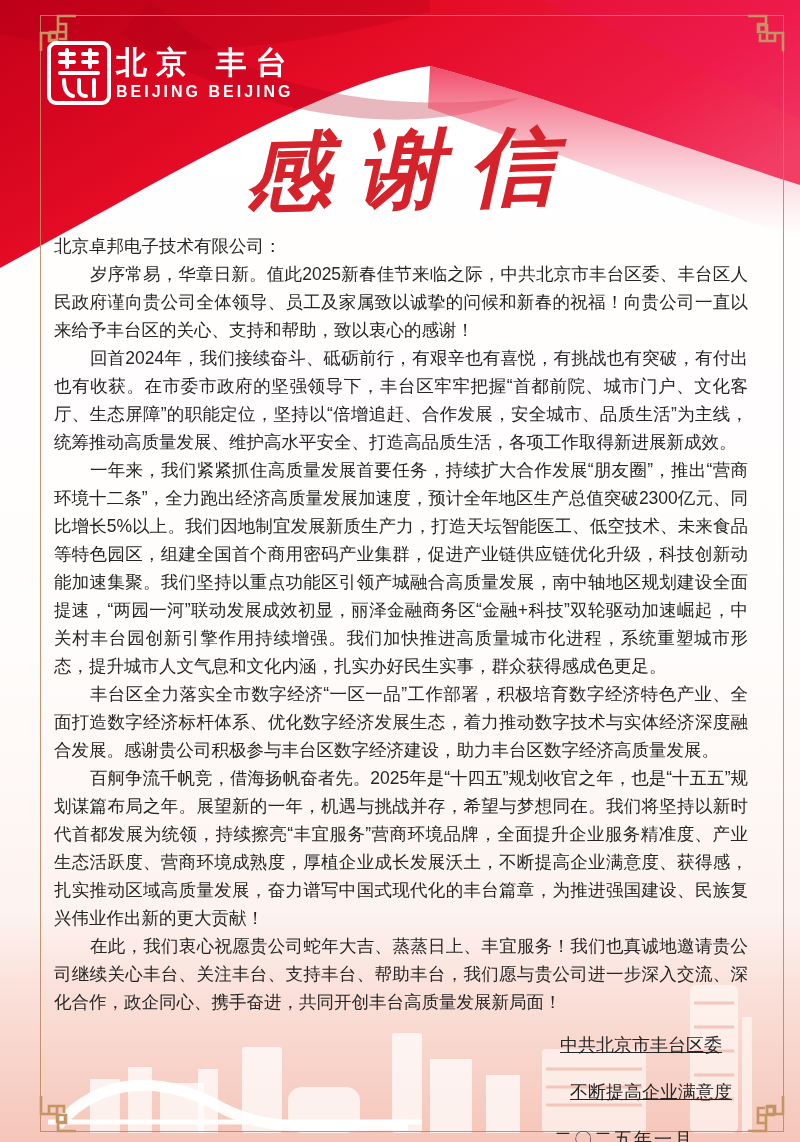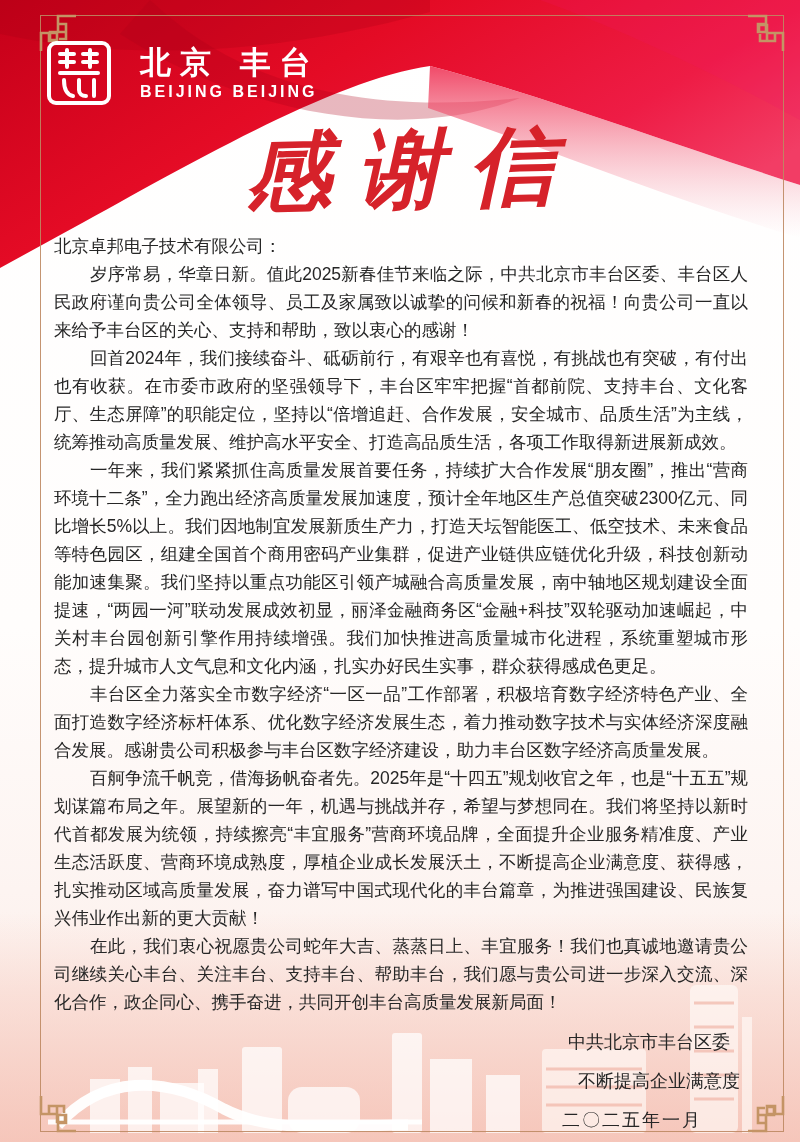--- a/index.html
+++ b/index.html
@@ -5,21 +5,21 @@
   html,body{margin:0;padding:0;background:#e8e8e8;}
   .page{
     position:relative;width:800px;height:1142px;margin:0 auto;overflow:hidden;
     background:linear-gradient(180deg,#ffffff 0%,#fffdfc 55%,#fdf4f1 78%,#faeae4 100%);
     font-family:"Liberation Sans","DejaVu Sans",sans-serif;
   }
   svg{display:block;}
   
   .banner{position:absolute;top:0;left:0;z-index:1;}
   
-  .logo{position:absolute;top:40px;left:46px;z-index:4;display:flex;align-items:center;gap:28px;color:#fff;}
+  .logo{position:absolute;top:40px;left:46px;z-index:4;display:flex;align-items:center;gap:4px;color:#fff;}
   .brand-cn{font-family:"DejaVu Serif","Liberation Serif",serif;font-weight:bold;font-size:31px;letter-spacing:9px;line-height:1.1;}
   .brand-en{font-size:16px;font-weight:bold;letter-spacing:3px;margin-top:3px;}
   
   .title{
     position:absolute;top:120px;left:0;width:100%;z-index:4;text-align:center;
     font-family:"DejaVu Serif","Liberation Serif",serif;font-style:italic;font-weight:bold;
     font-size:86px;line-height:1.15;color:#d6222a;letter-spacing:26px;text-indent:26px;
     transform:rotate(-1.5deg);
   }
   
@@ -33,21 +33,21 @@
   .corner.tl{top:-5px;left:-5px;}
   .corner.tr{top:-5px;right:-5px;transform:rotate(90deg);}
   .corner.br{bottom:-5px;right:-5px;transform:rotate(180deg);}
   .corner.bl{bottom:-5px;left:-5px;transform:rotate(270deg);}
   
   .body{position:absolute;top:232px;left:54px;width:694px;z-index:5;
     color:#262626;font-size:17.5px;line-height:28px;text-align:justify;}
   .body p{margin:0;text-indent:2.05em;}
   .body p.salutation{text-indent:0;}
   .sig{margin-top:9px;text-align:right;font-size:18px;line-height:35px;}
-  .sig p{margin:4px;text-indent:0;}
+  .sig p{margin:12px;text-indent:0;text-decoration:underline;}
   .sig p.l1{padding-right:14px;}
   .sig p.l2{padding-right:4px;}
   .sig p.l3{padding-right:42px;letter-spacing:2px;}
 </style>
 </head>
 <body>
 
 <div class="page">
 
   <svg class="banner" width="800" height="300" viewBox="0 0 800 300" aria-hidden="true">
@@ -129,21 +129,21 @@
       <path fill="none" stroke="currentColor" stroke-width="2.6" d="M40,5 H22 V13 H30 V21 H22 V13 M22,21 H14 V29 M5,40 V22 H13 V30 H21 V22 H13 M14,29 h7 M30,21 v7 h-7"></path>
     </svg>
     <svg class="corner bl" viewBox="0 0 40 40" aria-hidden="true">
       <path fill="none" stroke="currentColor" stroke-width="2.6" d="M40,5 H22 V13 H30 V21 H22 V13 M22,21 H14 V29 M5,40 V22 H13 V30 H21 V22 H13 M14,29 h7 M30,21 v7 h-7"></path>
     </svg>
   </div>
 
   <div class="body">
     <p class="salutation">北京卓邦电子技术有限公司：</p>
     <p>岁序常易，华章日新。值此2025新春佳节来临之际，中共北京市丰台区委、丰台区人民政府谨向贵公司全体领导、员工及家属致以诚挚的问候和新春的祝福！向贵公司一直以来给予丰台区的关心、支持和帮助，致以衷心的感谢！</p>
-    <p>回首2024年，我们接续奋斗、砥砺前行，有艰辛也有喜悦，有挑战也有突破，有付出也有收获。在市委市政府的坚强领导下，丰台区牢牢把握“首都前院、支持丰台、文化客厅、生态屏障”的职能定位，坚持以“倍增追赶、合作发展，安全城市、品质生活”为主线，统筹推动高质量发展、维护高水平安全、打造高品质生活，各项工作取得新进展新成效。</p>
+    <p>回首2024年，我们接续奋斗、砥砺前行，有艰辛也有喜悦，有挑战也有突破，有付出也有收获。在市委市政府的坚强领导下，丰台区牢牢把握“首都前院、城市门户、文化客厅、生态屏障”的职能定位，坚持以“倍增追赶、合作发展，安全城市、品质生活”为主线，统筹推动高质量发展、维护高水平安全、打造高品质生活，各项工作取得新进展新成效。</p>
     <p>一年来，我们紧紧抓住高质量发展首要任务，持续扩大合作发展“朋友圈”，推出“营商环境十二条”，全力跑出经济高质量发展加速度，预计全年地区生产总值突破2300亿元、同比增长5%以上。我们因地制宜发展新质生产力，打造天坛智能医工、低空技术、未来食品等特色园区，组建全国首个商用密码产业集群，促进产业链供应链优化升级，科技创新动能加速集聚。我们坚持以重点功能区引领产城融合高质量发展，南中轴地区规划建设全面提速，“两园一河”联动发展成效初显，丽泽金融商务区“金融+科技”双轮驱动加速崛起，中关村丰台园创新引擎作用持续增强。我们加快推进高质量城市化进程，系统重塑城市形态，提升城市人文气息和文化内涵，扎实办好民生实事，群众获得感成色更足。</p>
     <p>丰台区全力落实全市数字经济“一区一品”工作部署，积极培育数字经济特色产业、全面打造数字经济标杆体系、优化数字经济发展生态，着力推动数字技术与实体经济深度融合发展。感谢贵公司积极参与丰台区数字经济建设，助力丰台区数字经济高质量发展。</p>
     <p>百舸争流千帆竞，借海扬帆奋者先。2025年是“十四五”规划收官之年，也是“十五五”规划谋篇布局之年。展望新的一年，机遇与挑战并存，希望与梦想同在。我们将坚持以新时代首都发展为统领，持续擦亮“丰宜服务”营商环境品牌，全面提升企业服务精准度、产业生态活跃度、营商环境成熟度，厚植企业成长发展沃土，不断提高企业满意度、获得感，扎实推动区域高质量发展，奋力谱写中国式现代化的丰台篇章，为推进强国建设、民族复兴伟业作出新的更大贡献！</p>
     <p>在此，我们衷心祝愿贵公司蛇年大吉、蒸蒸日上、丰宜服务！我们也真诚地邀请贵公司继续关心丰台、关注丰台、支持丰台、帮助丰台，我们愿与贵公司进一步深入交流、深化合作，政企同心、携手奋进，共同开创丰台高质量发展新局面！</p>
     <div class="sig">
       <p class="l1">中共北京市丰台区委</p>
       <p class="l2">不断提高企业满意度</p>
       <p class="l3">二〇二五年一月</p>
     </div>
   </div>

